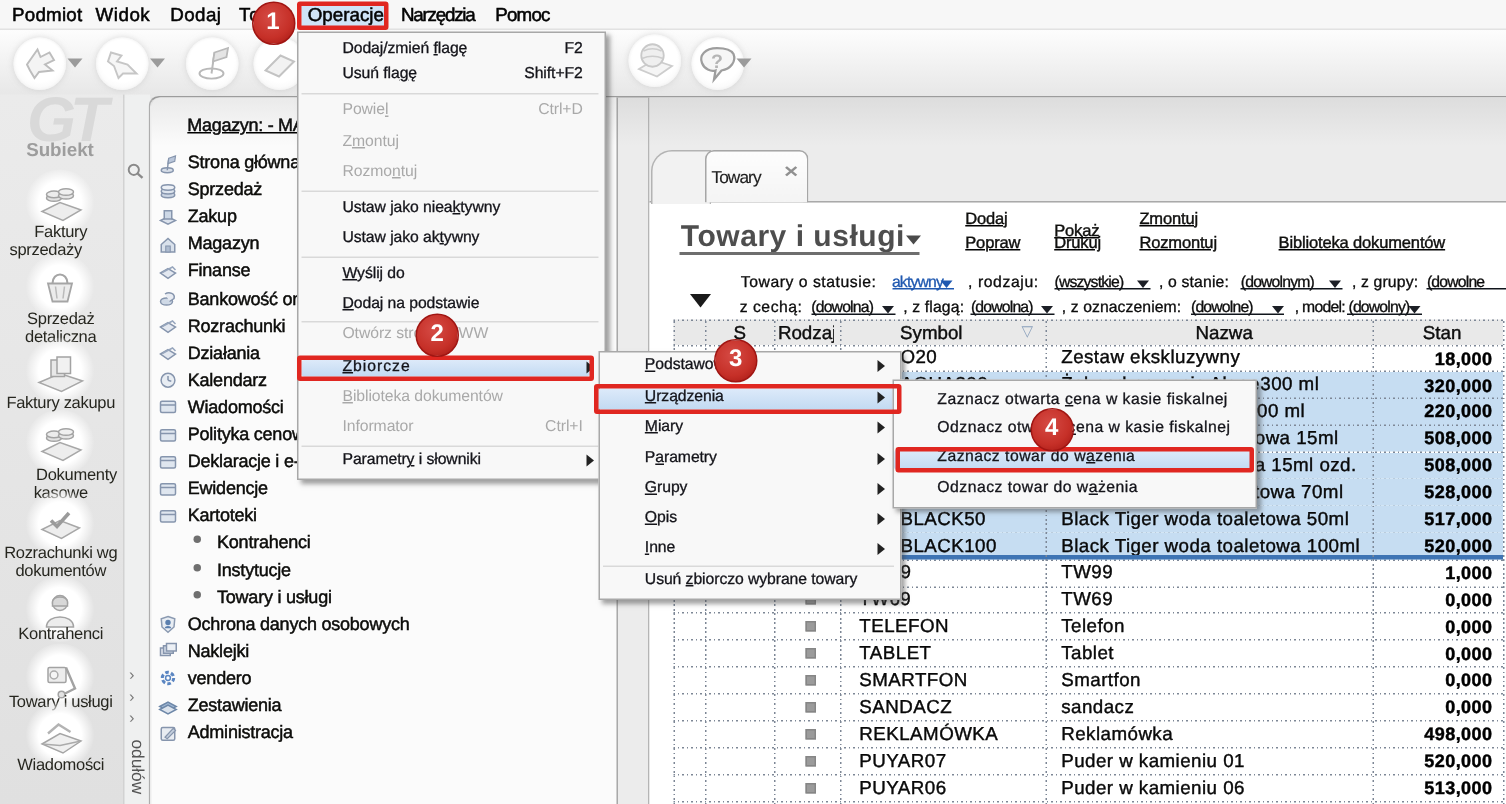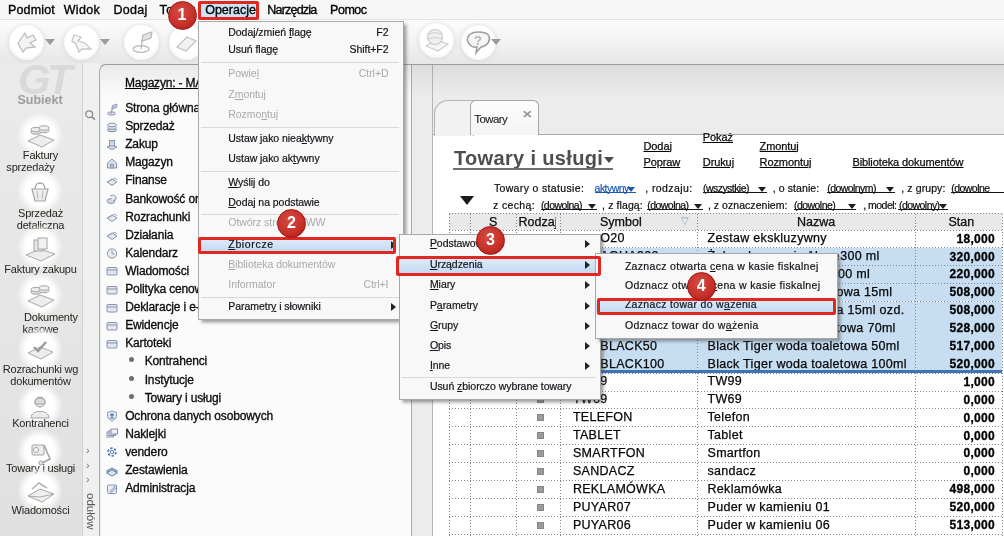--- a/index.html
+++ b/index.html
@@ -256,21 +256,21 @@
 <div class="a tree" style="left:125.2px;top:481.1px;">Administracja</div>
 <div class="a" style="left:434px;top:100px;width:38px;height:34.6px;background:#f2f2f2;border:1px solid #b3b3b3;border-bottom:none;border-top-left-radius:14px;"></div>
 <div class="a" style="left:470px;top:100px;width:69px;height:35.2px;background:linear-gradient(#fdfdfd,#f4f4f4);border:1px solid #a6a6a6;border-bottom:none;border-radius:6px 6px 0 0;box-sizing:border-box;"></div>
 <div class="a" style="left:474.3px;top:112.5px;font-size:11.5px;color:#222;letter-spacing:-0.6px;-webkit-text-stroke:0.1px #222;">Towary</div>
 <div class="a" style="left:522.5px;top:108px;font-size:10.5px;font-weight:bold;color:#909090;transform:scaleX(1.2);">✕</div>
 <div class="a" style="left:453.9px;top:147.2px;font-size:20px;font-weight:bold;color:#4e4e4e;letter-spacing:0.35px;white-space:nowrap;">Towary i usługi</div>
 <div class="tri" style="left:603.5px;top:156.5px;border-left:5.5px solid transparent;border-right:5.5px solid transparent;border-top:6.5px solid #4a4a4a;"></div>
 <div class="a" style="left:453.4px;top:168.3px;width:160px;height:1.4px;background:#6e6e6e;"></div>
 <div class="a lnk" style="left:643.5px;top:139.5px;">Dodaj</div>
 <div class="a lnk" style="left:643.5px;top:156.2px;">Popraw</div>
-<div class="a lnk" style="left:702.8px;top:131px;">Pokaż</div>
+<div class="a lnk" style="left:702.8px;top:148px;">Pokaż</div>
 <div class="a lnk" style="left:702.8px;top:156.2px;">Drukuj</div>
 <div class="a lnk" style="left:759.6px;top:139.5px;">Zmontuj</div>
 <div class="a lnk" style="left:759.6px;top:156.2px;">Rozmontuj</div>
 <div class="a lnk" style="left:852.4px;top:156.2px;">Biblioteka dokumentów</div>
 <div class="a flt" style="left:493.9px;top:182.3px;letter-spacing:0.35px;">Towary o statusie:</div>
 <div class="a flk" style="left:594.6px;top:182.3px;color:#1f58b0;-webkit-text-stroke:0.2px #1f58b0;">aktywny</div>
 <div class="tri" style="left:627.3px;top:187.0px;border-left:4.5px solid transparent;border-right:4.5px solid transparent;border-top:5.5px solid #1f58b0;"></div>
 <div class="a" style="left:594.6px;top:191.70000000000002px;width:41.39999999999998px;height:1px;background:#1f58b0;"></div>
 <div class="a flt" style="left:645.3px;top:182.3px;letter-spacing:0.4px;">, rodzaju:</div>
 <div class="a flk" style="left:703px;top:182.3px;">(wszystkie)</div>

